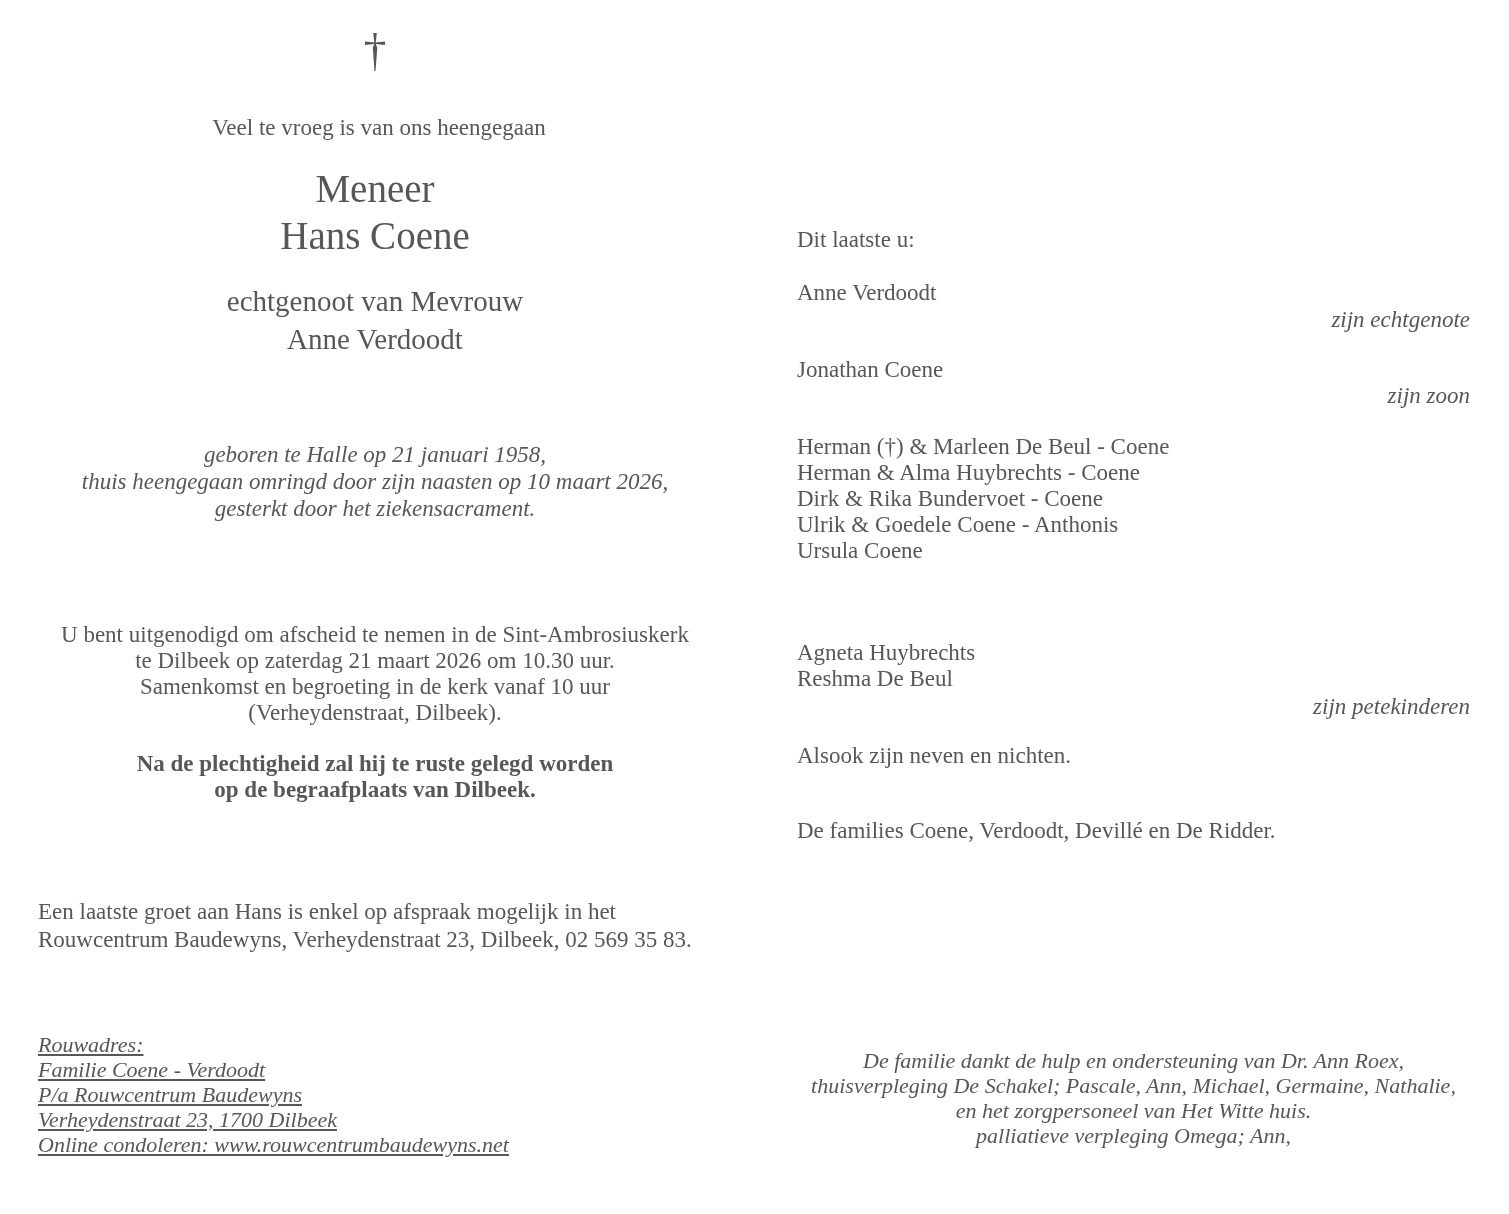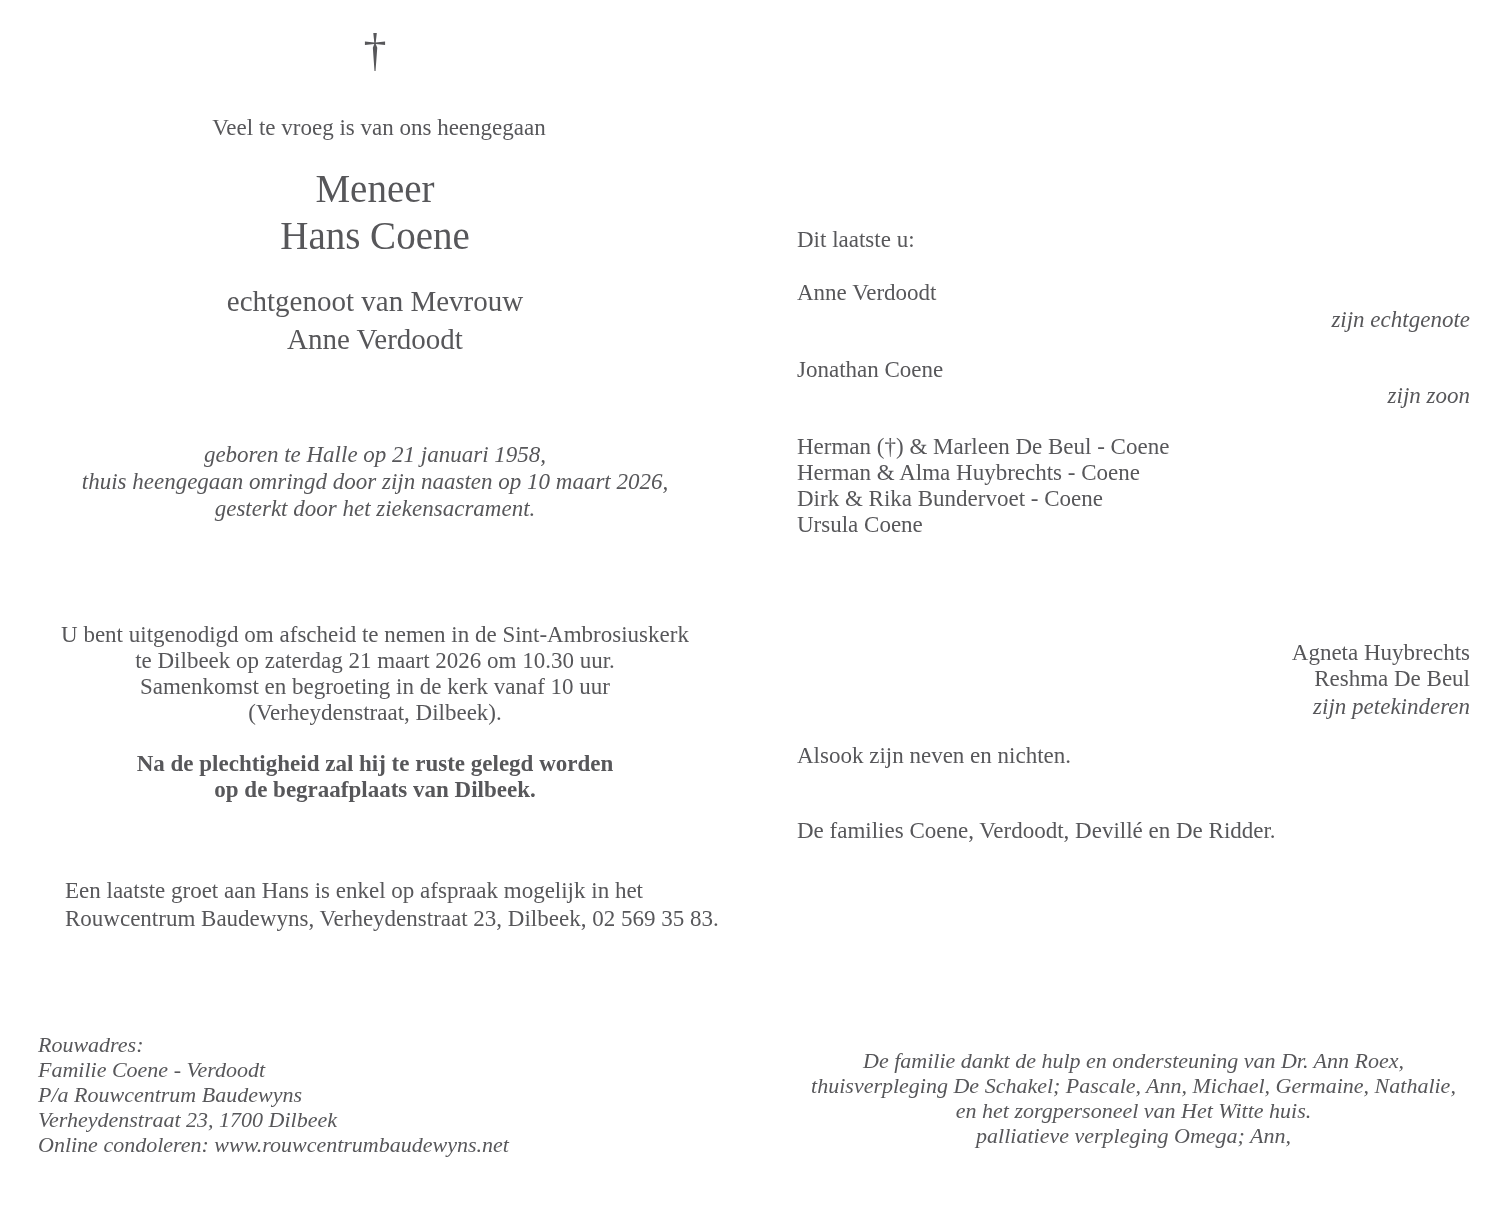--- a/index.html
+++ b/index.html
@@ -21,32 +21,32 @@
 
   
   #cross       { left: 40px;  top: 24px;   width: 670px; font-size: 46px; line-height: 54px; text-align: center; }
   #intro       { left: 44px;  top: 115px;  width: 670px; line-height: 26px; }
   #title       { left: 40px;  top: 165px;  width: 670px; font-size: 39px; line-height: 47px; }
   #spouse      { left: 40px;  top: 282px;  width: 670px; font-size: 29px; line-height: 38px; }
   #profession  { left: 40px;  top: 392px;  width: 670px; line-height: 26px; }
   #lifedates   { left: 40px;  top: 441px;  width: 670px; line-height: 27px; }
   #ceremony    { left: 40px;  top: 622px;  width: 670px; line-height: 26px; }
   #burial      { left: 40px;  top: 751px;  width: 670px; line-height: 26px; font-weight: bold; }
-  #greeting    { left: 38px;  top: 877px;  width: 700px; line-height: 28px; margin-left: 27px; }
-  #address     { left: 38px;  top: 1032px; width: 620px; font-size: 22px; line-height: 25px; }
+  #greeting    { left: 38px;  top: 898px;  width: 700px; line-height: 28px; }
+  #address     { left: 38px;  top: 1032px; width: 620px; font-size: 22px; line-height: 25px; text-decoration: underline; }
 
   
   #announce    { left: 797px; top: 227px;  width: 673px; line-height: 26px; }
   #g0-names    { left: 797px; top: 280px;  width: 673px; line-height: 26px; }
   #g0-rel      { left: 797px; top: 307px;  width: 673px; line-height: 26px; }
   #g1-names    { left: 797px; top: 357px;  width: 673px; line-height: 26px; }
   #g1-rel      { left: 797px; top: 383px;  width: 673px; line-height: 26px; }
   #g2-names    { left: 797px; top: 434px;  width: 673px; line-height: 26px; }
   #g2-rel      { left: 797px; top: 562px;  width: 673px; line-height: 26px; }
-  #g3-names    { left: 797px; top: 640px;  width: 673px; line-height: 26px; text-align: right; }
+  #g3-names    { left: 797px; top: 640px;  width: 673px; line-height: 26px; }
   #g3-rel      { left: 797px; top: 694px;  width: 673px; line-height: 26px; }
   #also        { left: 797px; top: 743px;  width: 673px; line-height: 26px; }
   #families    { left: 797px; top: 818px;  width: 673px; line-height: 26px; }
   #thanks      { left: 797px; top: 1048px; width: 673px; font-size: 22px; line-height: 25px; }
 </style>
 </head>
 <body>
 
 <div id="card">
 
@@ -109,20 +109,21 @@
     <span class="line">Jonathan Coene</span>
   </div>
   <div id="g1-rel" class="blk r i">
     <span class="line">zijn zoon</span>
   </div>
 
   <div id="g2-names" class="blk">
     <span class="line">Herman (†) &amp; Marleen De Beul - Coene</span>
     <span class="line">Herman &amp; Alma Huybrechts - Coene</span>
     <span class="line">Dirk &amp; Rika Bundervoet - Coene</span>
+    <span class="line">Ulrik &amp; Goedele Coene - Anthonis</span>
     <span class="line">Ursula Coene</span>
   </div>
 
   <div id="g3-names" class="blk">
     <span class="line">Agneta Huybrechts</span>
     <span class="line">Reshma De Beul</span>
   </div>
   <div id="g3-rel" class="blk r i">
     <span class="line">zijn petekinderen</span>
   </div>

